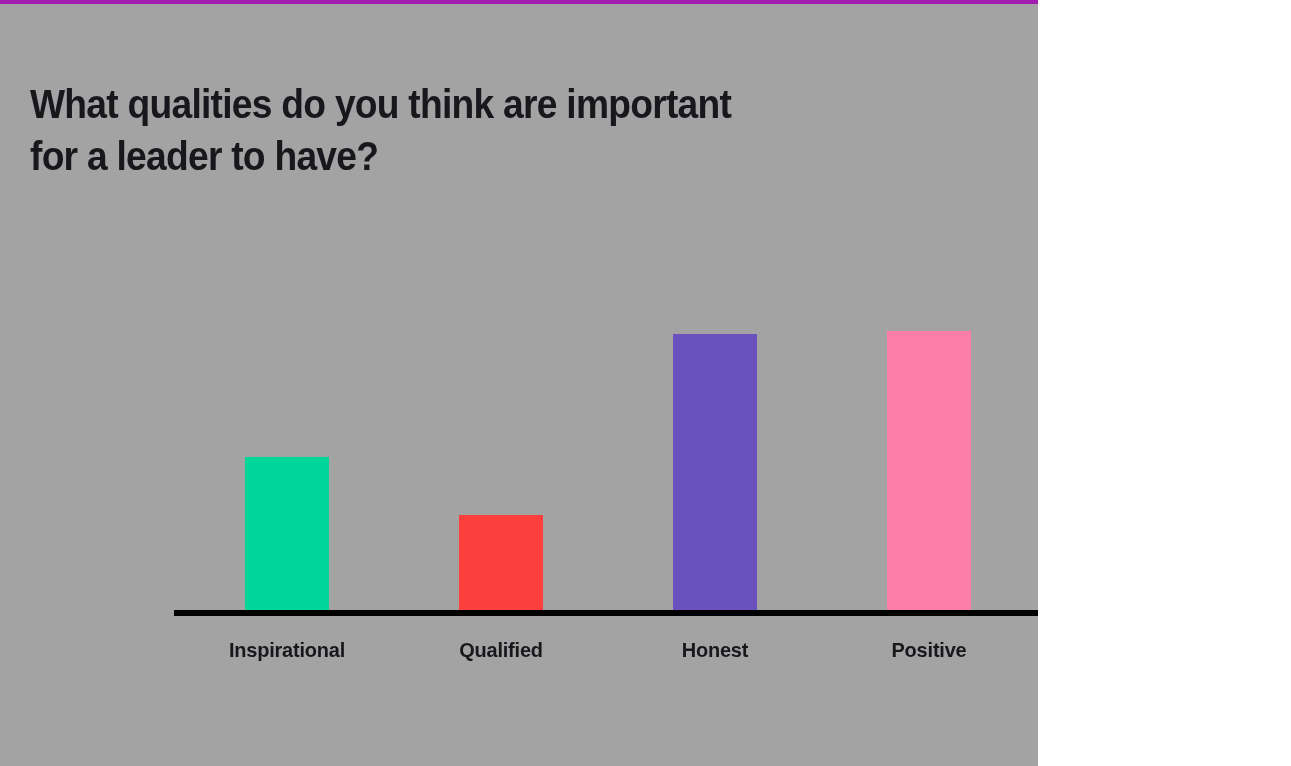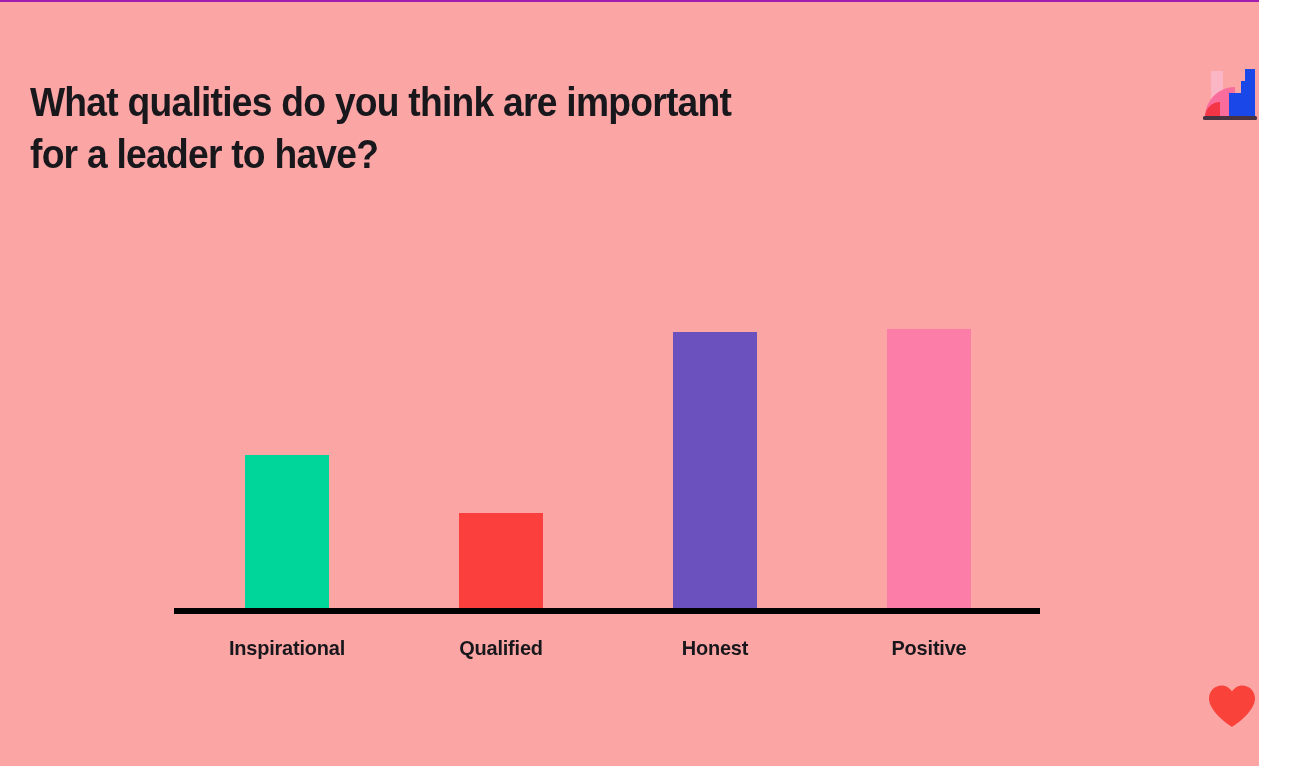--- a/index.html
+++ b/index.html
@@ -7,25 +7,25 @@
     margin: 0;
     padding: 0;
     background: #ffffff;
   }
   body {
     font-family: "Liberation Sans", sans-serif;
   }
 
   #slide {
     position: relative;
-    width: 1259px;
+    width: 1038px;
     height: 766px;
-    background: #fca5a5;
+    background: #a3a3a3;
     overflow: hidden;
-    border-top: 2px solid #a21caf;
+    border-top: 4px solid #a21caf;
     box-sizing: border-box;
   }
 
   
   #title {
     position: absolute;
     left: 30px;
     top: 74px;
     width: 900px;
     font-size: 40px;

